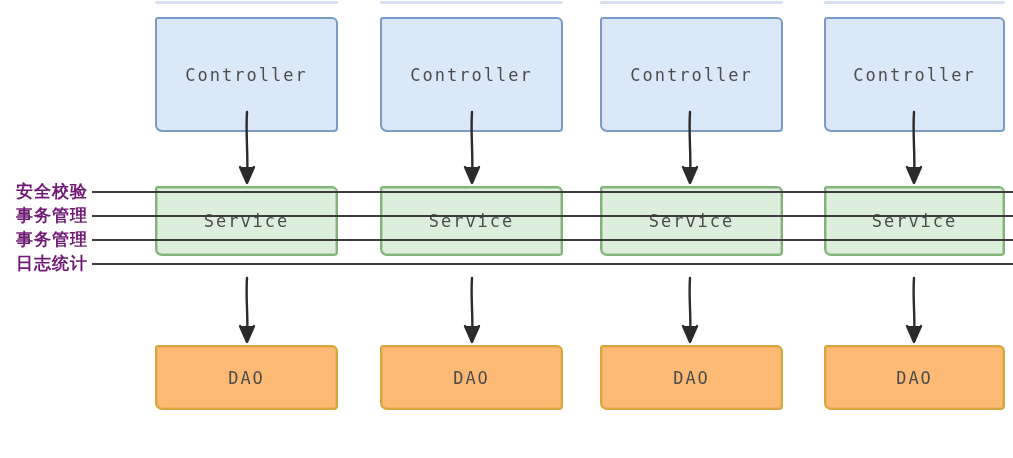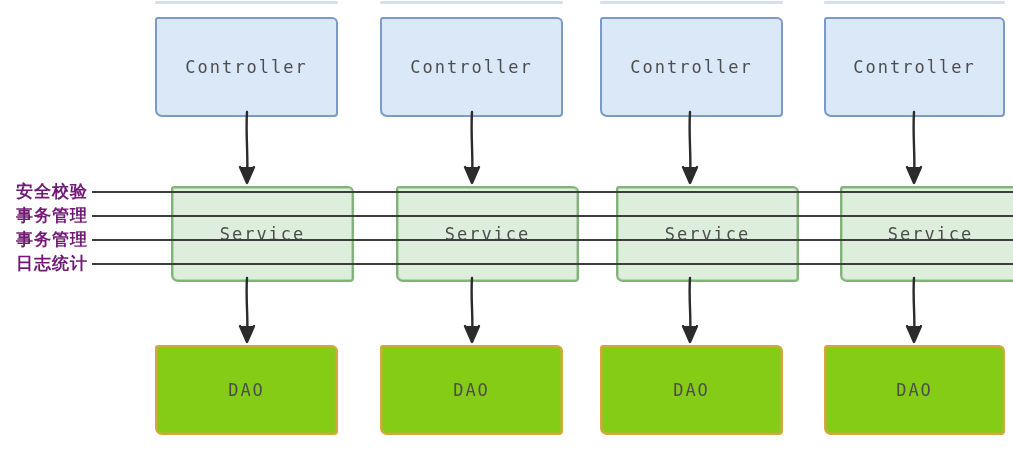--- a/index.html
+++ b/index.html
@@ -25,36 +25,35 @@
     font-family: "DejaVu Sans Mono", "Liberation Mono", monospace;
     font-size: 17px;
     letter-spacing: 2px;
     color: #4d4d4d;
     border-radius: 3px 6px 4px 7px;
   }
   .controller {
     background: #dbe8f8;
     border: 2px solid #7b9ac8;
     top: 17px;
-    height: 100px;
+    height: 115px;
   }
   .service {
     background: #ddeedd;
     border: 2px solid #82b47a;
     box-shadow: inset 0 0 0 1px rgba(130,180,122,.45);
     top: 186px;
-    height: 96px;
-    margin-left: 16px;
+    height: 70px;
   }
   .dao {
-    background: #84cc16;
+    background: #fdba74;
     border: 2px solid #d8a63f;
     box-shadow: inset 0 0 0 1px rgba(216,166,63,.35);
     top: 345px;
-    height: 90px;
+    height: 65px;
   }
   
   .col1 { left: 155px; width: 183px; }
   .col2 { left: 380px; width: 183px; }
   .col3 { left: 600px; width: 183px; }
   .col4 { left: 824px; width: 181px; }
   
   .aspect-line {
     position: absolute;
     left: 92px;

